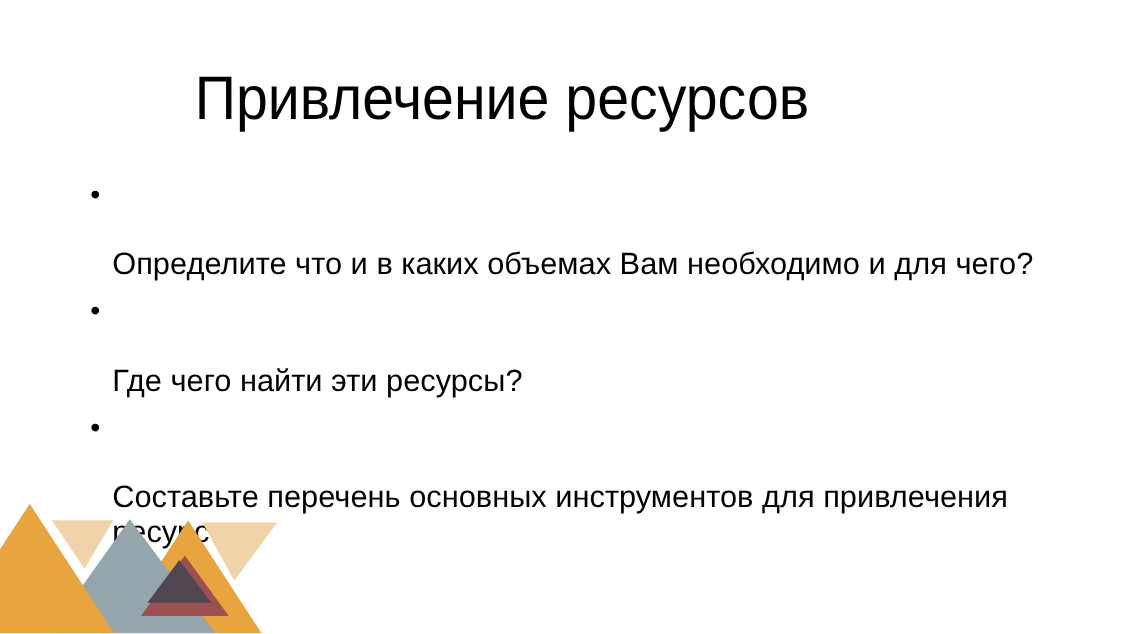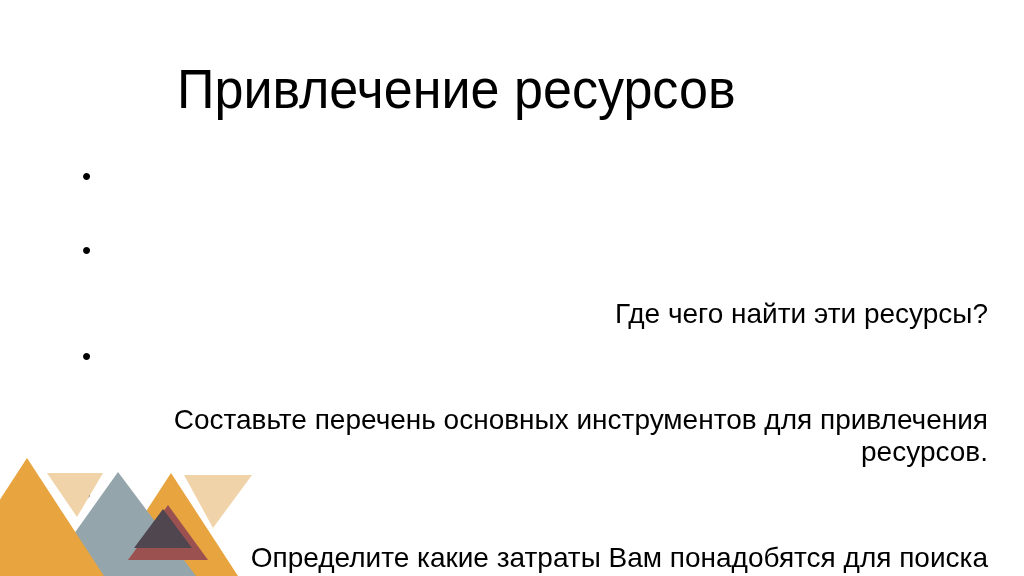--- a/index.html
+++ b/index.html
@@ -11,21 +11,20 @@
     height: 576px;
     background: #ffffff;
     overflow: hidden;
     position: relative;
     font-family: "Liberation Sans", sans-serif;
     color: #000000;
   }
   .slide {
     position: absolute;
     inset: 0;
-    text-align: right;
   }
   .slide-title {
     position: absolute;
     left: 177px;
     top: 61px;
     margin: 0;
     font-size: 56px;
     font-weight: 400;
     line-height: 1;
     white-space: nowrap;
@@ -69,20 +68,21 @@
 </head>
 <body>
 
 <div class="slide">
 
   <h1 class="slide-title">Привлечение ресурсов</h1>
 
   <ul class="bullet-list">
     <li class="bullet-item">
       <span class="bullet-marker">•</span>
+      <span>Определите что и в каких объемах Вам необходимо и для чего?</span>
     </li>
     <li class="bullet-item">
       <span class="bullet-marker">•</span>
       <span>Где чего найти эти ресурсы?</span>
     </li>
     <li class="bullet-item">
       <span class="bullet-marker">•</span>
       <span>Составьте перечень основных инструментов для привлечения
 ресурсов.</span>
     </li>

